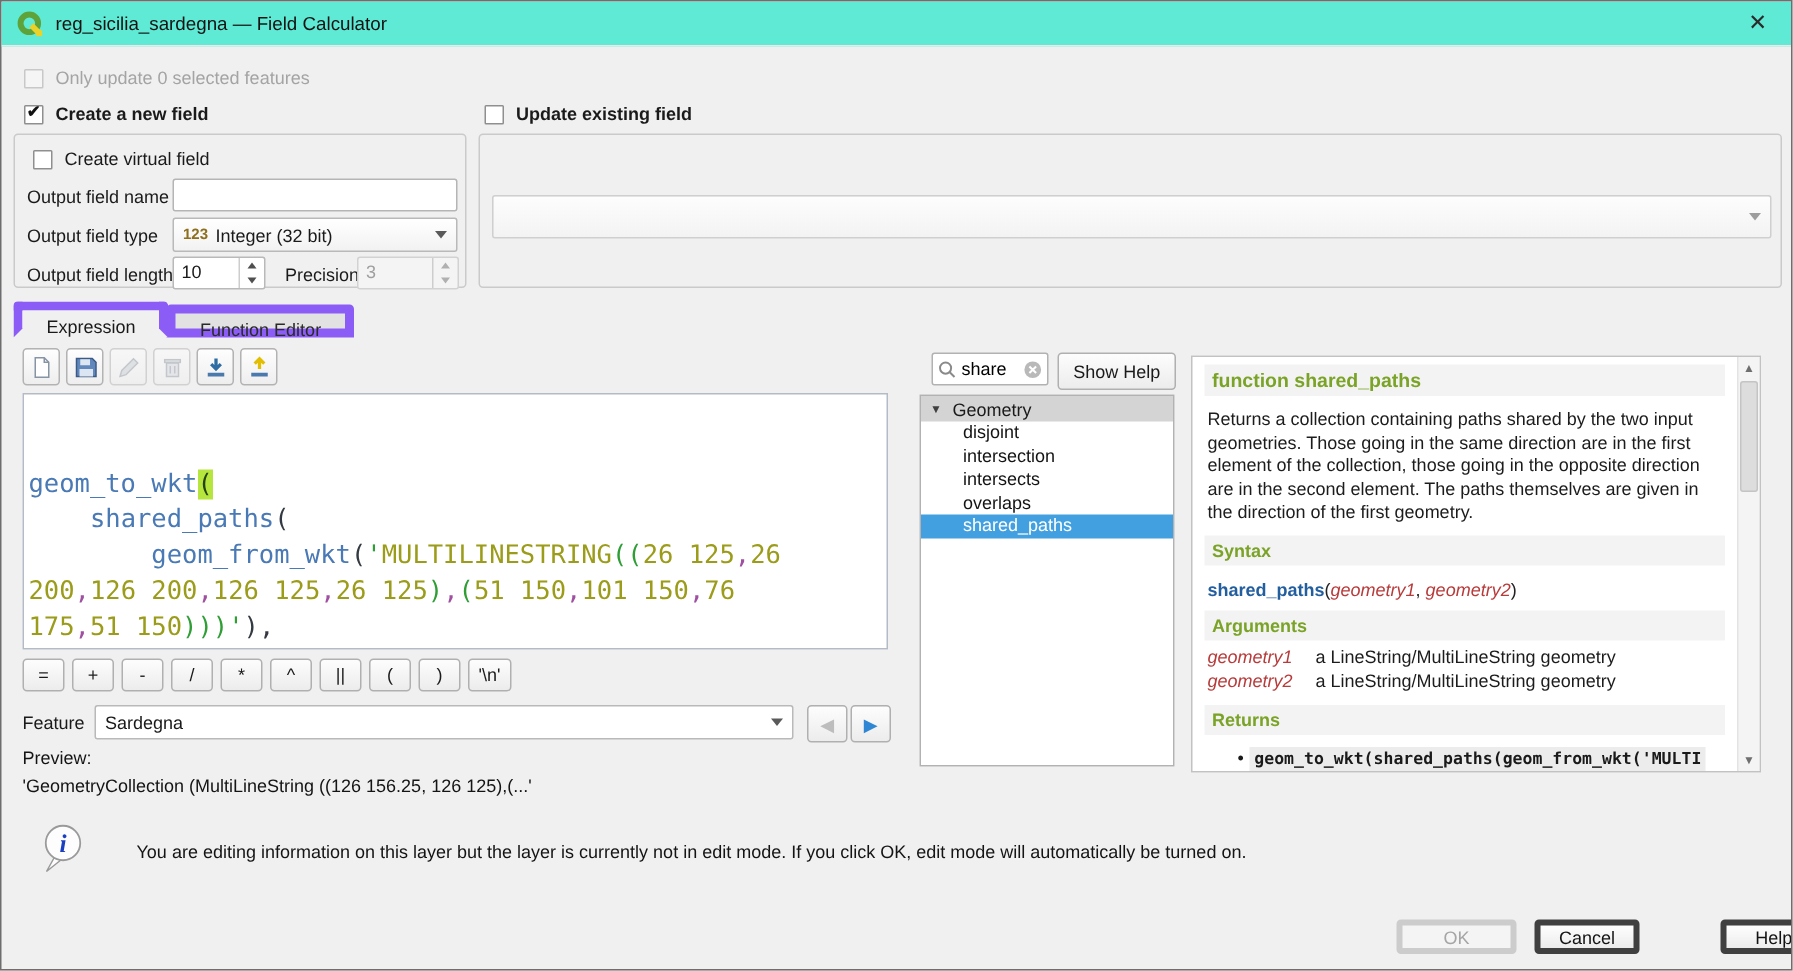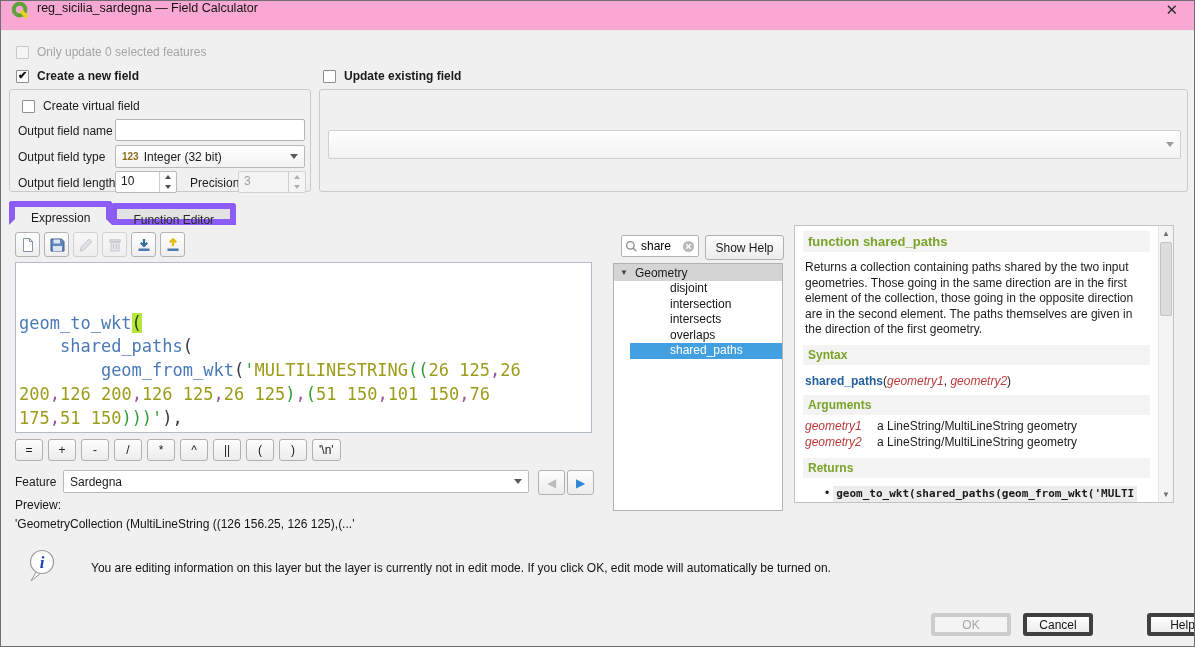--- a/index.html
+++ b/index.html
@@ -1,22 +1,22 @@
 <!DOCTYPE html>
 <html><head>
 <meta charset="utf-8">
 <style>
   html,body{margin:0;padding:0;background:#9b9b9b;}
   .window{position:relative;width:1195px;height:647px;background:#f0f0f0;border:1px solid #6e6e6e;
     box-sizing:border-box;font-family:"Liberation Sans",sans-serif;font-size:12px;color:#1a1a1a;overflow:hidden;}
   .abs{position:absolute;}
 
   
-  .titlebar{position:absolute;left:0;top:0;right:0;height:30px;background:#f9a8d4;border-bottom:1px solid #e9e9e9;
-    display:flex;align-items:flex-start;padding:0 10px;box-sizing:border-box;}
+  .titlebar{position:absolute;left:0;top:0;right:0;height:30px;background:#5eead4;border-bottom:1px solid #e9e9e9;
+    display:flex;align-items:center;padding:0 10px;box-sizing:border-box;}
   .title-text{margin-left:8px;font-size:12.5px;color:#121212;}
   .close-btn{margin-left:auto;font-size:15px;color:#2b2b2b;padding:1px 6px;line-height:1;}
 
   
   .cb{width:13px;height:13px;background:#fff;border:1px solid #8f8f8f;border-radius:1px;display:inline-flex;
     align-items:center;justify-content:center;font-size:11px;line-height:1;flex:none;box-sizing:border-box;}
   .cb.checked::after{content:"✔";margin-top:-1px;color:#111;}
   .cb.disabled{border-color:#c8c8c8;background:#f5f5f5;}
   .cbrow{display:flex;align-items:center;gap:8px;}
 
@@ -92,25 +92,25 @@
 
   
   #search-box{left:620px;top:234px;width:78px;height:22px;background:#fff;border:1px solid #b2b2b2;border-radius:2px;
     display:flex;align-items:center;gap:3px;padding:0 3px;box-sizing:border-box;}
   #search-input{border:none;outline:none;width:38px;font:12px "Liberation Sans",sans-serif;padding:0;background:transparent;}
   #show-help-btn{left:704px;top:234px;width:77px;height:23px;border:1px solid #b0b0b0;border-radius:3px;
     background:linear-gradient(#fdfdfd,#ececec);font:12px "Liberation Sans",sans-serif;display:flex;align-items:center;justify-content:center;}
   #function-list{left:612px;top:262px;width:170px;height:248px;background:#fff;border:1px solid #b2b2b2;box-sizing:border-box;overflow:hidden;}
   .tree-header{height:17px;background:#d4d4d4;display:flex;align-items:center;gap:7px;padding-left:6px;}
   .expander{font-size:8px;color:#3f3f3f;line-height:1;}
-  .tree-item{height:15.5px;line-height:15.5px;padding-left:40px;color:#141414;margin-left:16px;}
+  .tree-item{height:15.5px;line-height:15.5px;padding-left:28px;color:#141414;}
   .tree-item.selected{background:#42a0e0;color:#fff;}
 
   
-  #help-panel{left:793px;top:224px;width:380px;height:278px;background:#fff;border:1px solid #c2c2c2;box-sizing:border-box;overflow:hidden;}
+  #help-panel{left:793px;top:236px;width:380px;height:278px;background:#fff;border:1px solid #c2c2c2;box-sizing:border-box;overflow:hidden;}
   .help-body{position:absolute;left:0;top:0;right:15px;bottom:0;overflow:hidden;padding:5px 8px 0 8px;}
   .hband{background:#f3f3f3;color:#7aa327;font-weight:700;padding:3px 5px;margin:7px 0 4px 0;font-size:12px;}
   .hband.title{font-size:13px;margin-top:0;}
   .help-desc{color:#1c1c1c;line-height:15.5px;margin:8px 2px 4px 2px;}
   .syntax-line{margin:9px 2px 2px 2px;}
   .syn-fnb{color:#235e9e;font-weight:700;}
   .syn-pl{color:#222;}
   .syn-arg{color:#b83b3b;font-style:italic;}
   .arg-row{display:flex;margin:1px 2px;line-height:15.5px;}
   .arg-name{width:72px;flex:none;color:#b83b3b;font-style:italic;}

